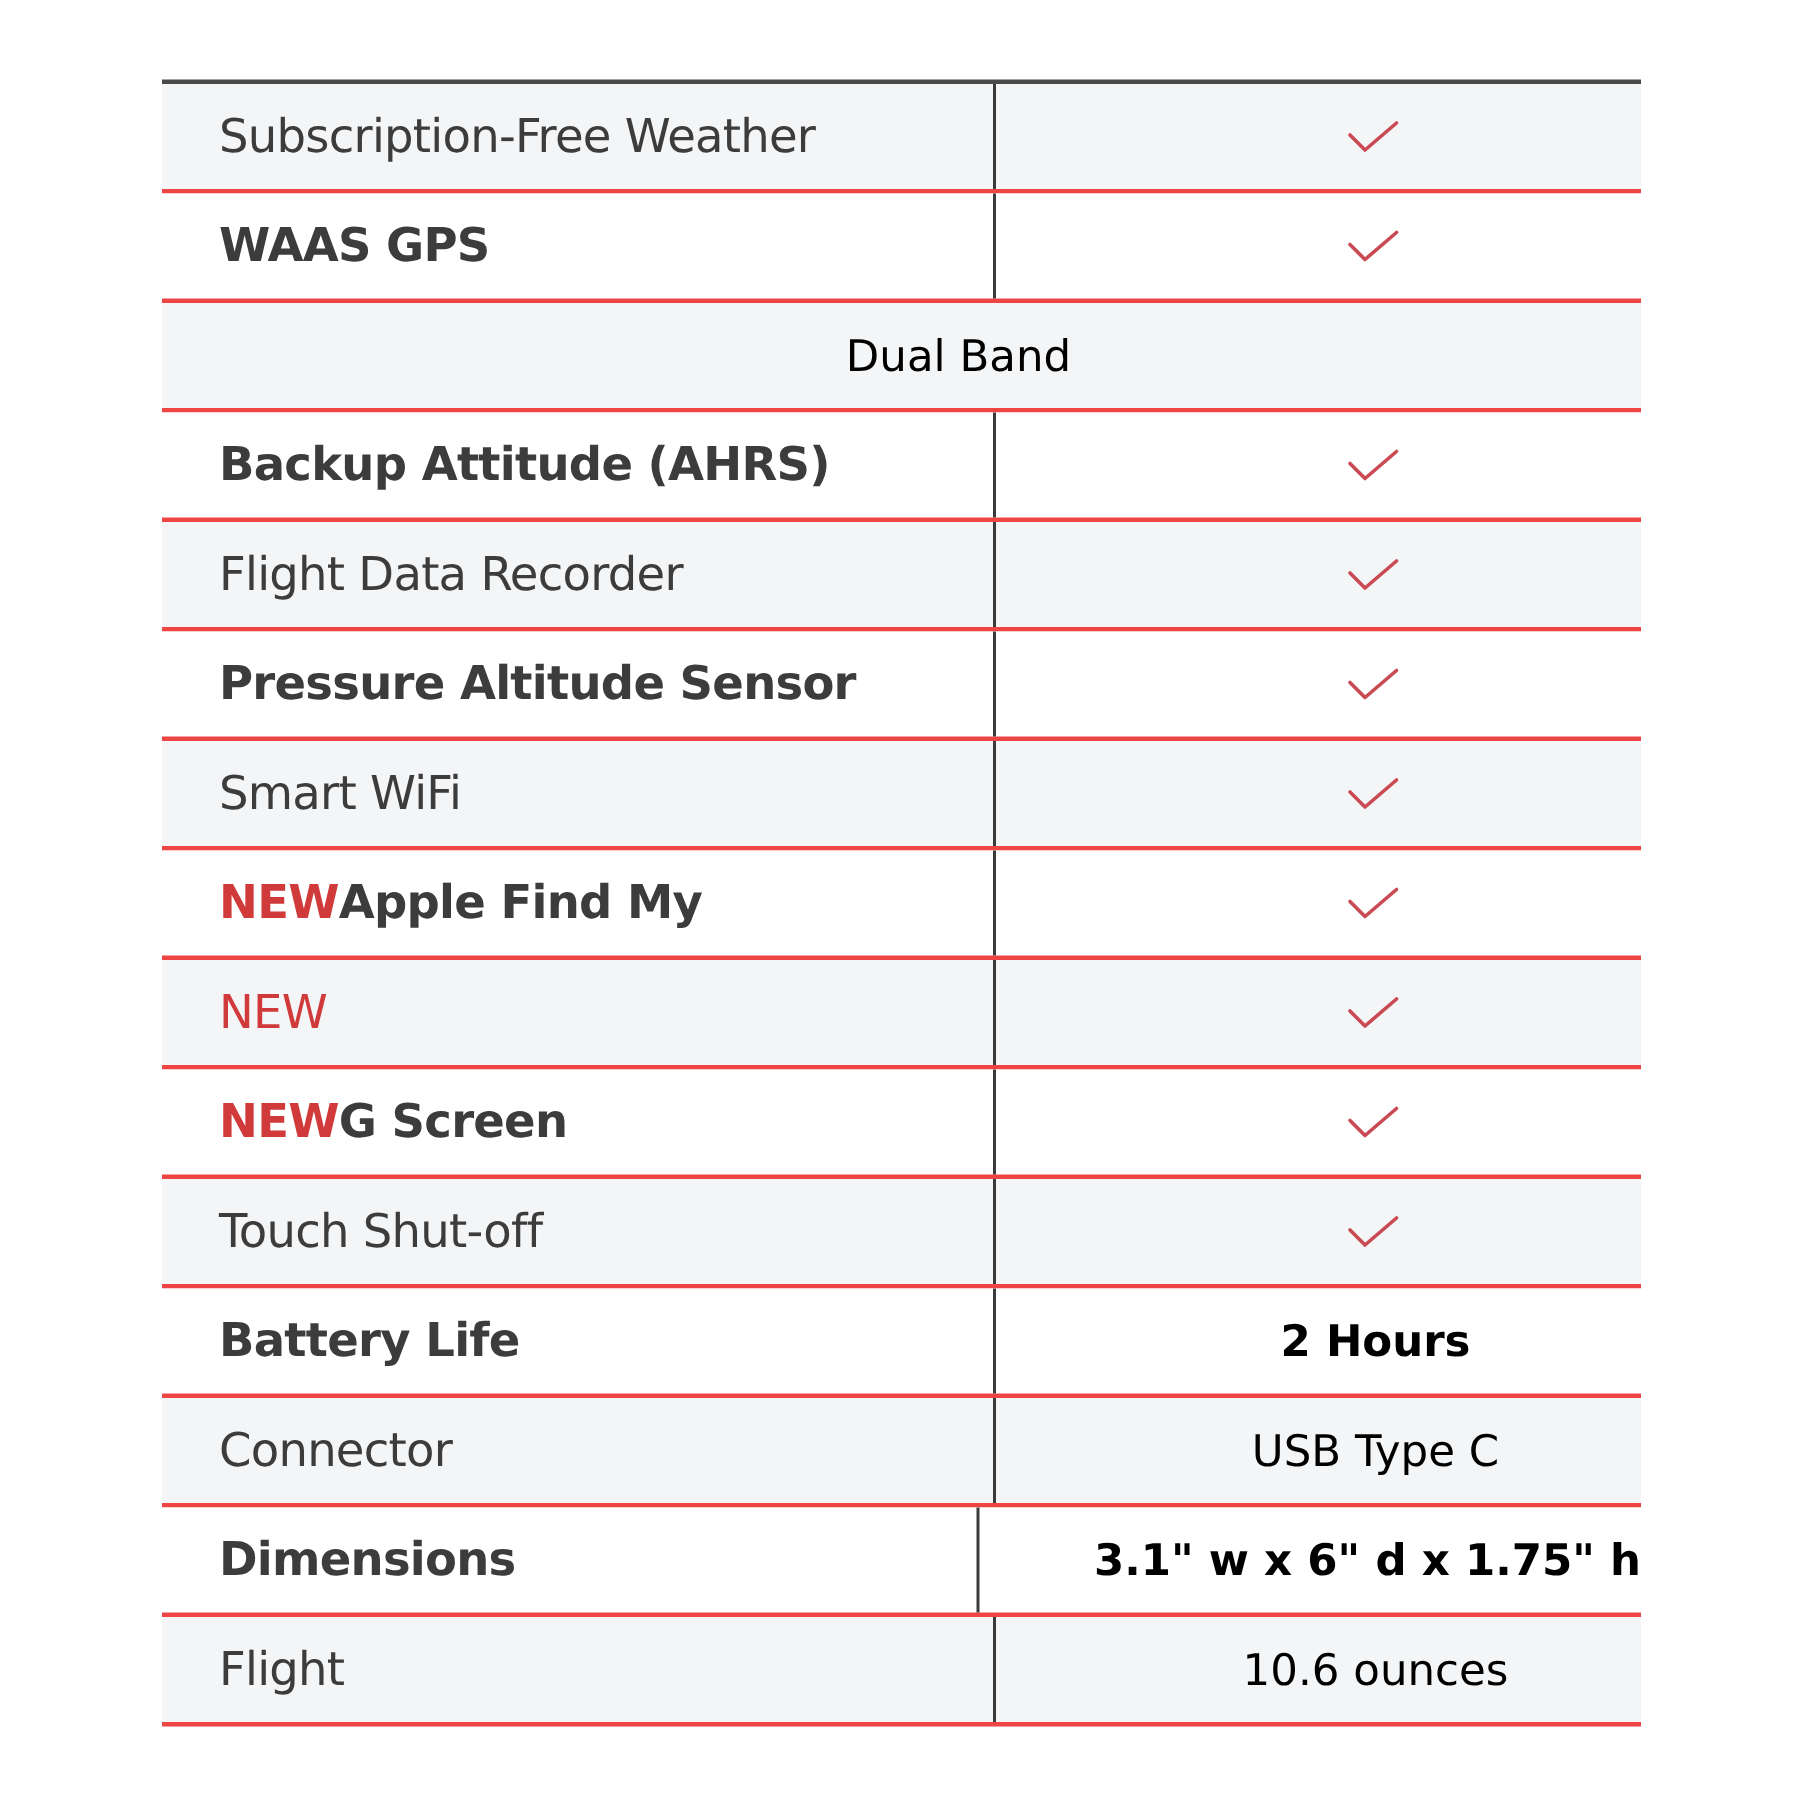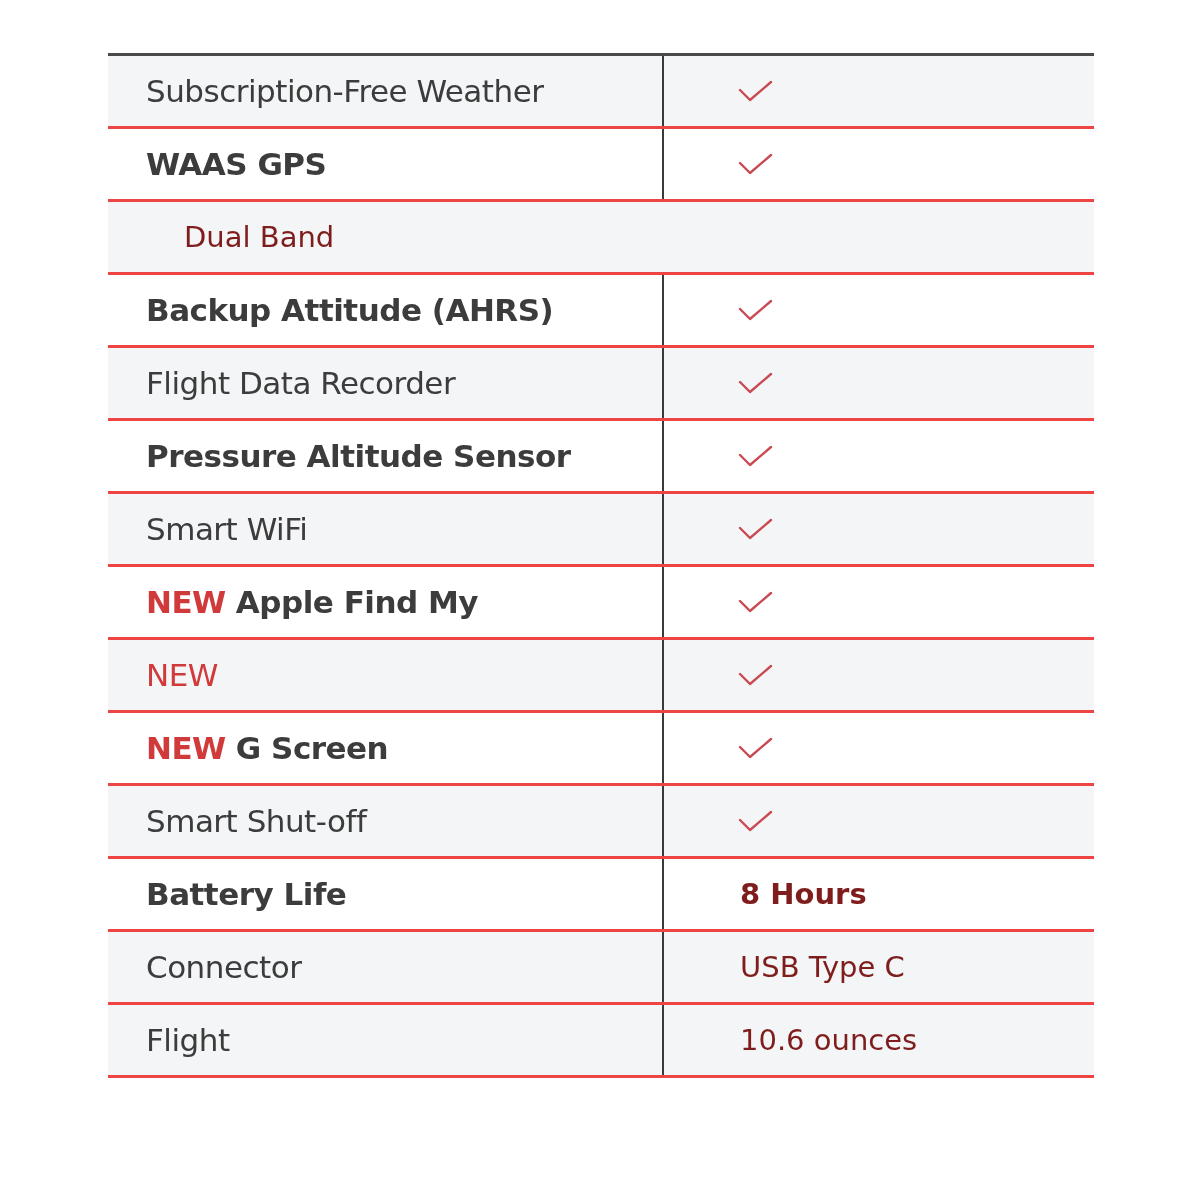--- a/index.html
+++ b/index.html
@@ -40,26 +40,26 @@
       letter-spacing: -0.5px;
       white-space: nowrap;
     }
     .cell-value {
       flex: 1;
       display: flex;
       align-items: center;
       padding-left: 76px;
       box-sizing: border-box;
       font-size: 29px;
-      color: #7f1d1d;
+      color: #000000;
       white-space: nowrap;
+      justify-content: center;
     }
     .new-tag {
       color: #d03a3a;
-      margin-right: 10px;
     }
     .check-icon {
       width: 36px;
       height: 24px;
       display: inline-block;
       margin-left: -2px;
     }
     .check-icon svg { display: block; }
   </style>
 </head>
@@ -176,44 +176,52 @@
       <div class="cell-value">
         <span class="check-icon">
           <svg width="36" height="24" viewBox="0 0 36 24">
             <polyline points="2,11 12,21 33,3" fill="none" stroke="#c94a52" stroke-width="2.4" stroke-linecap="round" stroke-linejoin="round"></polyline>
           </svg>
         </span>
       </div>
     </div>
     <div class="spec-row shaded">
       <div class="cell-label">
-        <span>Smart Shut-off</span>
+        <span>Touch Shut-off</span>
       </div>
       <div class="cell-value">
         <span class="check-icon">
           <svg width="36" height="24" viewBox="0 0 36 24">
             <polyline points="2,11 12,21 33,3" fill="none" stroke="#c94a52" stroke-width="2.4" stroke-linecap="round" stroke-linejoin="round"></polyline>
           </svg>
         </span>
       </div>
     </div>
     <div class="spec-row plain">
       <div class="cell-label">
         <span>Battery Life</span>
       </div>
       <div class="cell-value">
-        <span>8 Hours</span>
+        <span>2 Hours</span>
       </div>
     </div>
     <div class="spec-row shaded">
       <div class="cell-label">
         <span>Connector</span>
       </div>
       <div class="cell-value">
         <span>USB Type C</span>
+      </div>
+    </div>
+    <div class="spec-row plain">
+      <div class="cell-label">
+        <span>Dimensions</span>
+      </div>
+      <div class="cell-value">
+        <span>3.1" w x 6" d x 1.75" h</span>
       </div>
     </div>
     <div class="spec-row shaded">
       <div class="cell-label">
         <span>Flight</span>
       </div>
       <div class="cell-value">
         <span>10.6 ounces</span>
       </div>
     </div>

